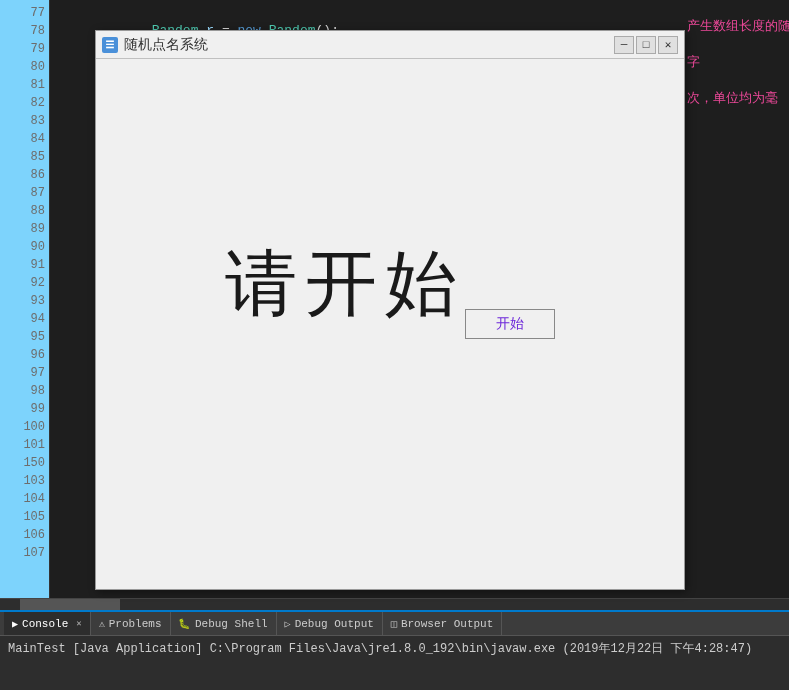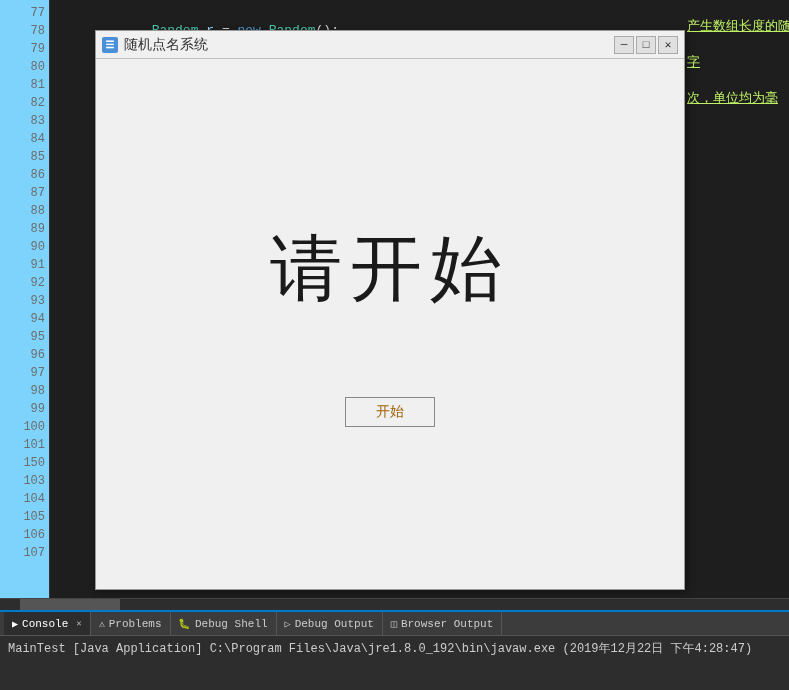--- a/index.html
+++ b/index.html
@@ -68,21 +68,21 @@
       line-height: 18px;
       color: #d4d4d4;
       white-space: pre;
       padding: 0 8px;
     }
 
     .kw-new { color: #569cd6; }
     .kw-random { color: #4ec9b0; }
     .kw-var { color: #9cdcfe; }
     .kw-eq { color: #d4d4d4; }
-    .comment { color: #bef264; text-decoration: underline; }
+    .comment { color: #ec4899; }
 
     
     .swing-window {
       position: absolute;
       top: 30px;
       left: 95px;
       width: 590px;
       height: 560px;
       background: #f0f0f0;
       border: 1px solid #999;
@@ -138,42 +138,42 @@
       justify-content: center;
       font-size: 11px;
       color: #333;
       cursor: pointer;
     }
 
     .swing-body {
       flex: 1;
       background: #f0f0f0;
       display: flex;
-      flex-direction: column;
+      flex-direction: row;
       align-items: center;
       justify-content: center;
       position: relative;
     }
 
     .main-text {
       font-family: 'SimSun', 'STSong', 'Microsoft YaHei', serif;
       font-size: 72px;
       color: #1a1a1a;
       margin-bottom: 80px;
       letter-spacing: 8px;
     }
 
     .start-button {
       width: 90px;
       height: 30px;
       background: #f0f0f0;
       border: 1px solid #888;
       font-family: 'SimSun', 'Microsoft YaHei', sans-serif;
       font-size: 14px;
-      color: #a16207;
+      color: #6d28d9;
       cursor: pointer;
       display: flex;
       align-items: center;
       justify-content: center;
     }
 
     
     .bottom-panel {
       height: 80px;
       background: #2d2d2d;

